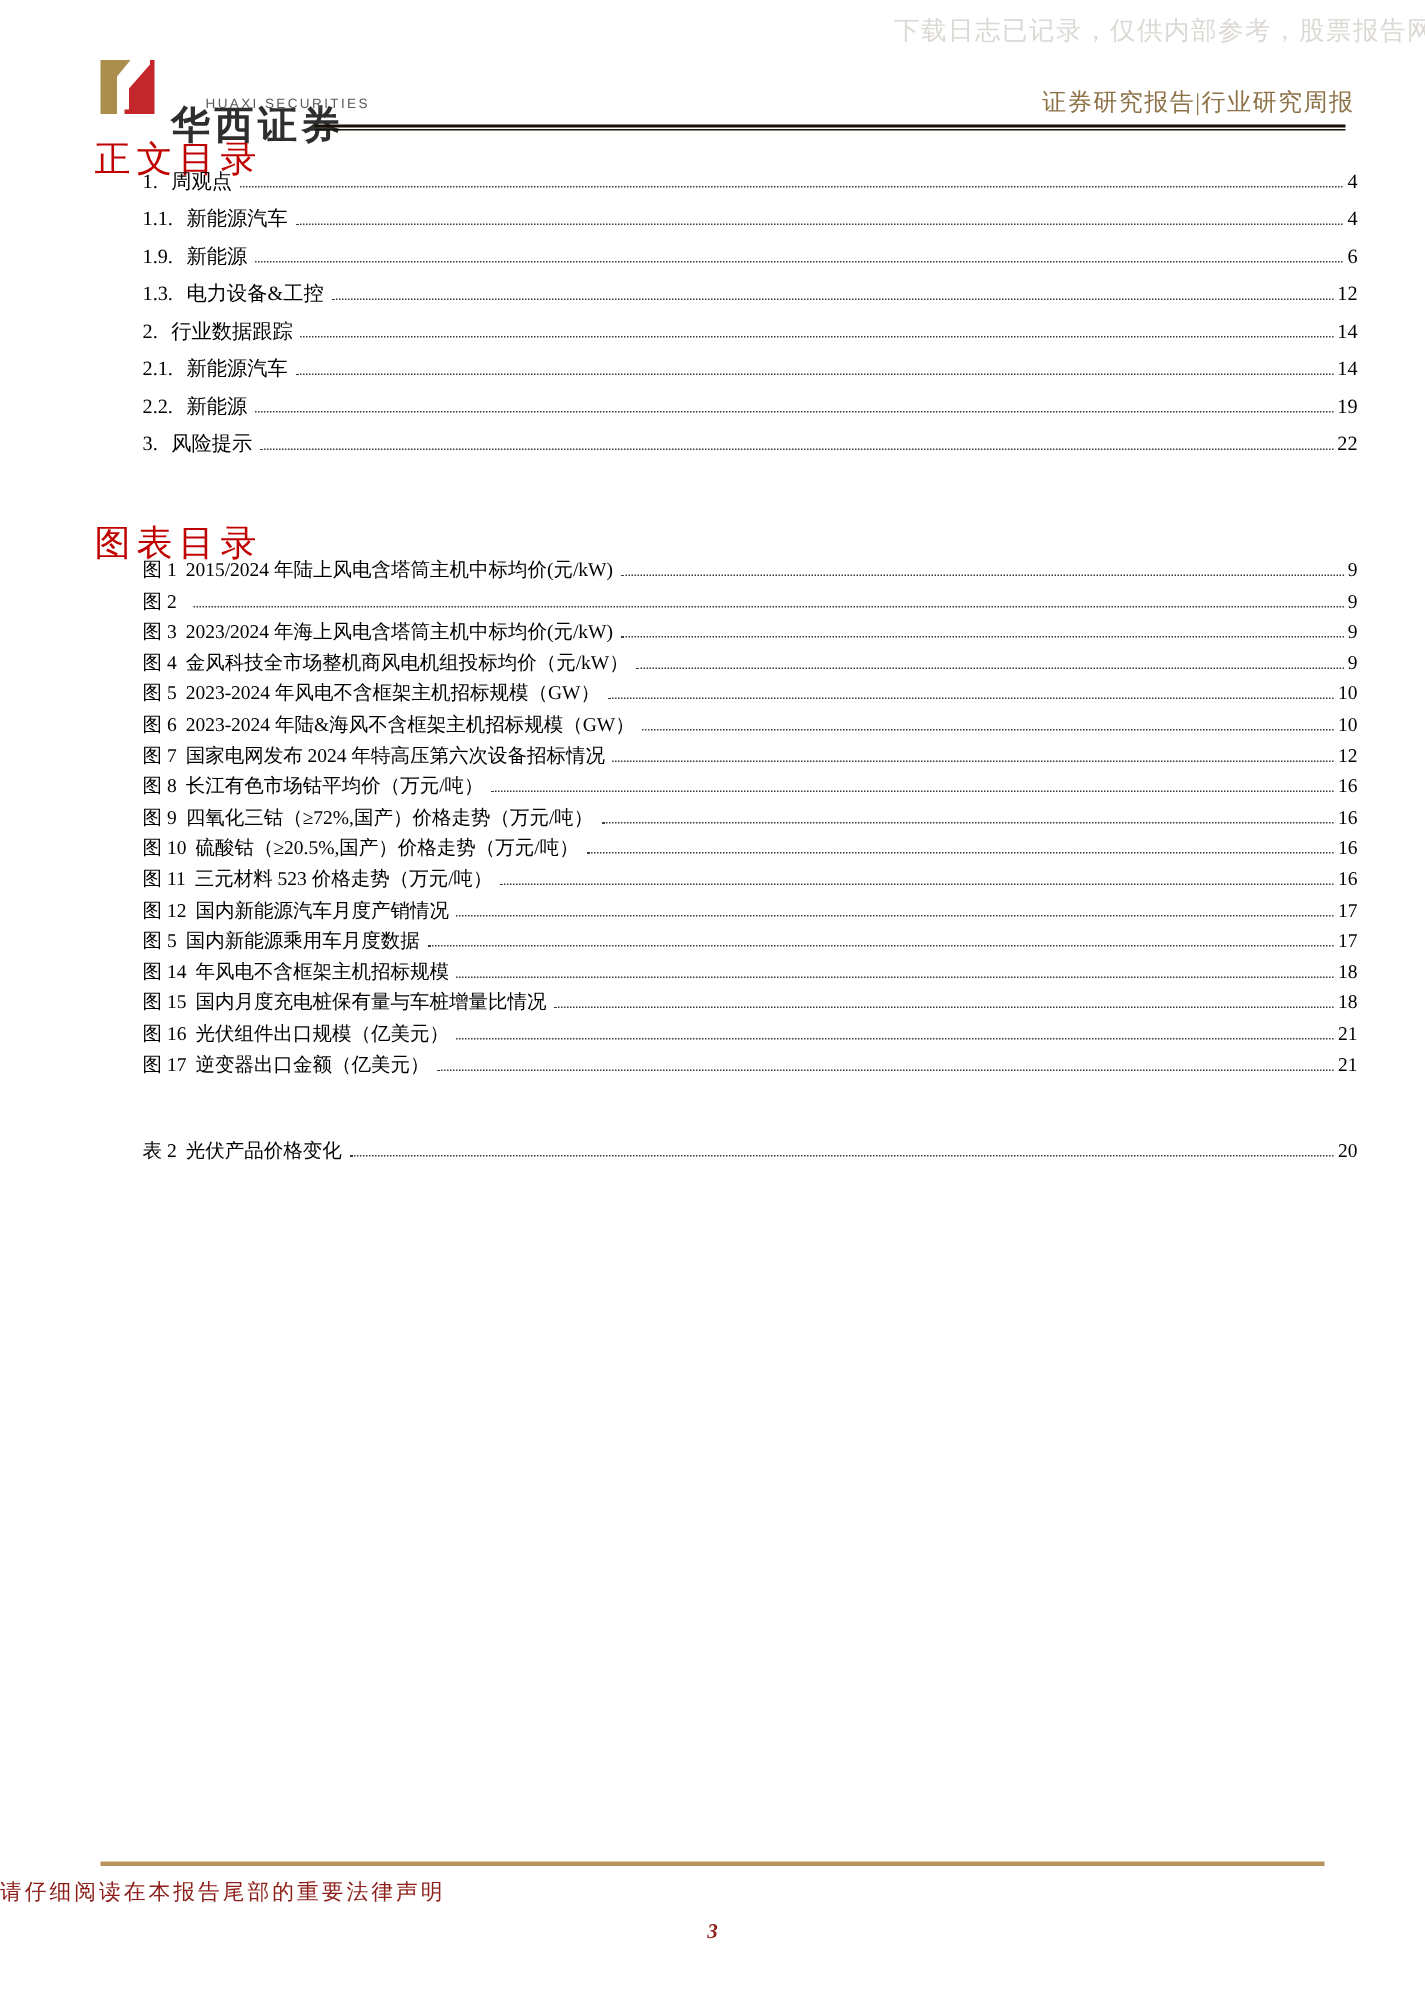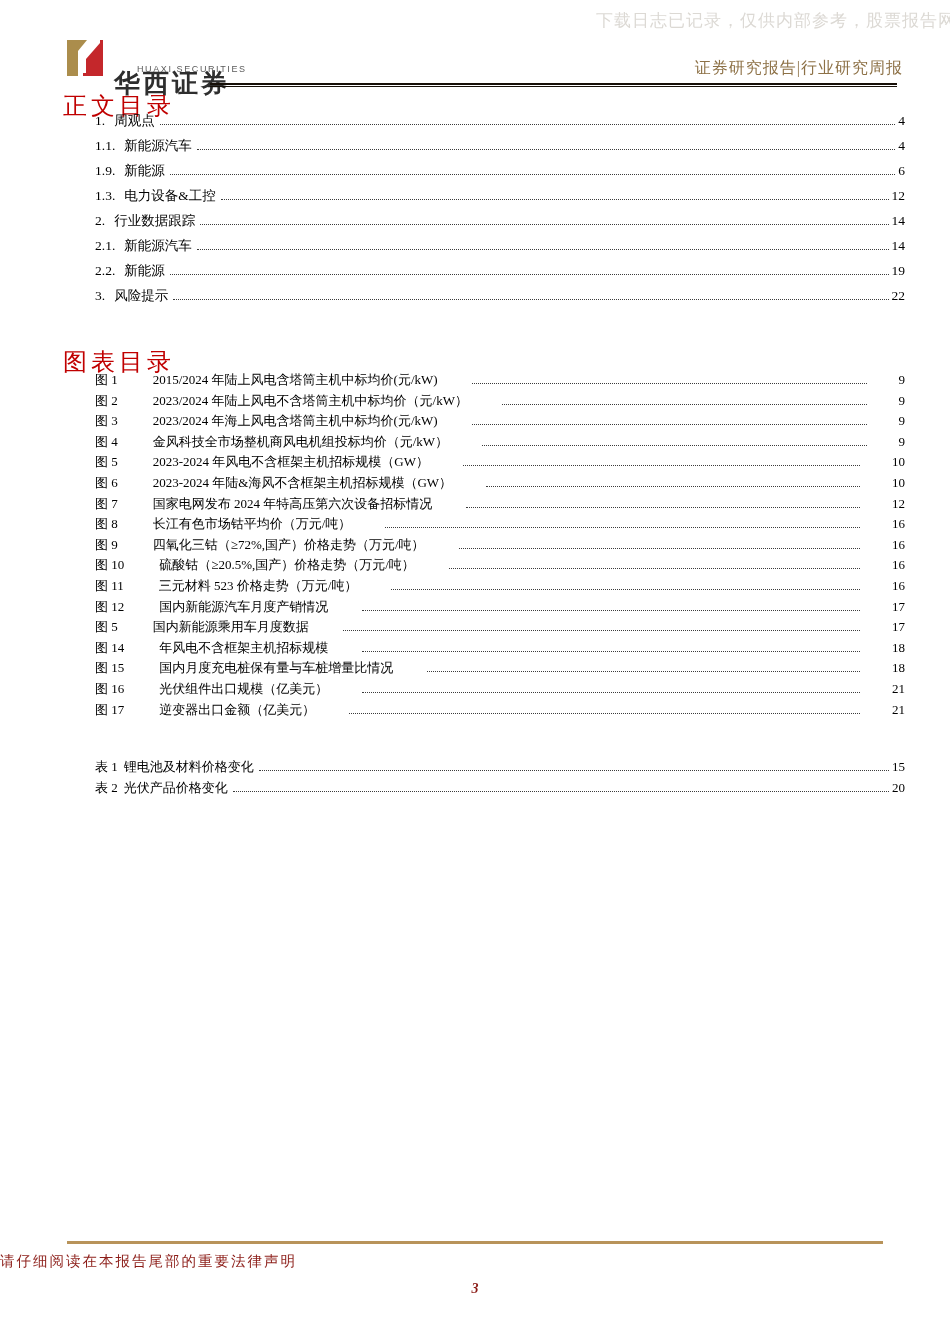--- a/index.html
+++ b/index.html
@@ -39,21 +39,21 @@
   }
   #toc-title{top:90px;}
   #fig-title{top:330px;margin-top:16px;}
   
   .toc-list{position:absolute;left:95px;width:810px;}
   #main-toc{top:112px;}
   #fig-toc{top:371px;}
   #tbl-toc{top:758px;}
   .toc-row{display:flex;align-items:baseline;white-space:nowrap;}
   #main-toc .toc-row{height:25px;font-size:13.5px;}
-  #fig-toc .toc-row{height:20.6px;font-size:13px;gap:29px;}
+  #fig-toc .toc-row{height:20.6px;font-size:13px;}
   #tbl-toc .toc-row{height:20.6px;font-size:13px;}
   .toc-row .num{margin-right:9px;}
   .toc-row .fig-num{margin-right:6px;}
   .toc-row .leader{flex:1;border-bottom:1.5px dotted #3c3c3c;margin:0 3px 4px 5px;min-width:20px;}
   .toc-row .page{text-align:right;}
   
   .footer-rule{position:absolute;left:67px;top:1241px;width:816px;height:3px;background:#b8935a;}
   .footer-disclaimer{
     position:absolute;left:0;top:1252px;width:950px;text-align:left;
     font-size:14.5px;color:#8c1d18;letter-spacing:2px;
@@ -151,21 +151,20 @@
 
     <div class="toc-row">
       <span class="fig-num">图 1</span>
       <span class="title">2015/2024 年陆上风电含塔筒主机中标均价(元/kW)</span>
       <span class="leader"></span>
       <span class="page">9</span>
     </div>
 
     <div class="toc-row">
       <span class="fig-num">图 2</span>
-      <span class="title">2023/2024 年陆上风电不含塔筒主机中标均价（元/kW）</span>
       <span class="leader"></span>
       <span class="page">9</span>
     </div>
 
     <div class="toc-row">
       <span class="fig-num">图 3</span>
       <span class="title">2023/2024 年海上风电含塔筒主机中标均价(元/kW)</span>
       <span class="leader"></span>
       <span class="page">9</span>
     </div>
@@ -264,26 +263,20 @@
     <div class="toc-row">
       <span class="fig-num">图 17</span>
       <span class="title">逆变器出口金额（亿美元）</span>
       <span class="leader"></span>
       <span class="page">21</span>
     </div>
   </div>
 
 <div class="toc-list" id="tbl-toc">
 
-    <div class="toc-row">
-      <span class="fig-num">表 1</span>
-      <span class="title">锂电池及材料价格变化</span>
-      <span class="leader"></span>
-      <span class="page">15</span>
-    </div>
 
     <div class="toc-row">
       <span class="fig-num">表 2</span>
       <span class="title">光伏产品价格变化</span>
       <span class="leader"></span>
       <span class="page">20</span>
     </div>
   </div>
 
 <div class="footer-rule"></div>

